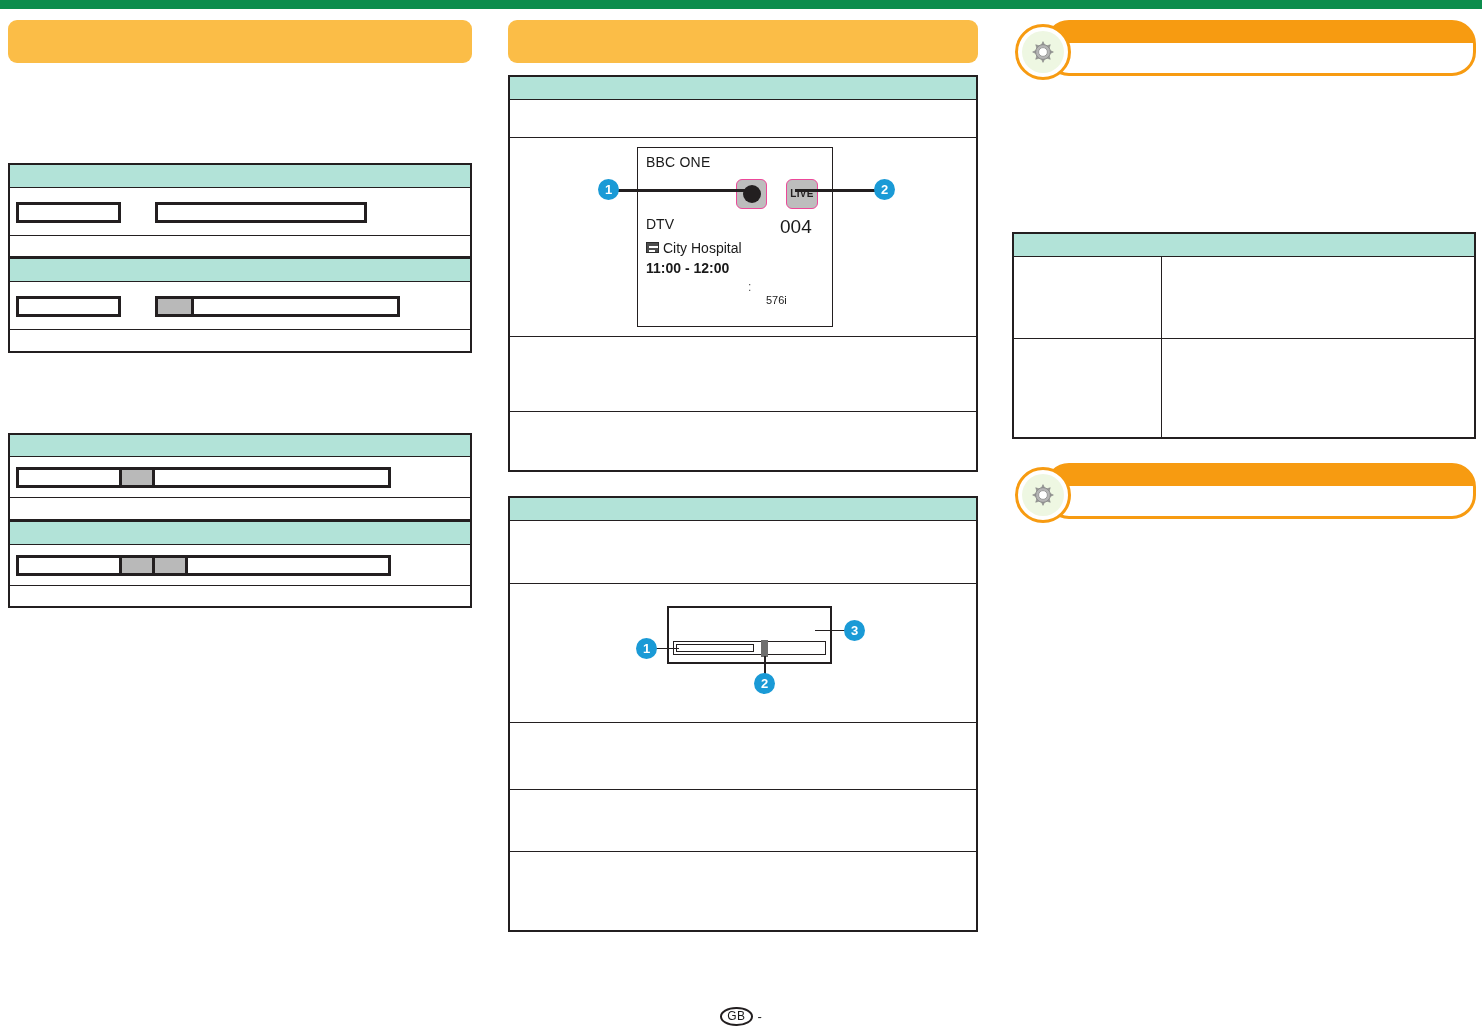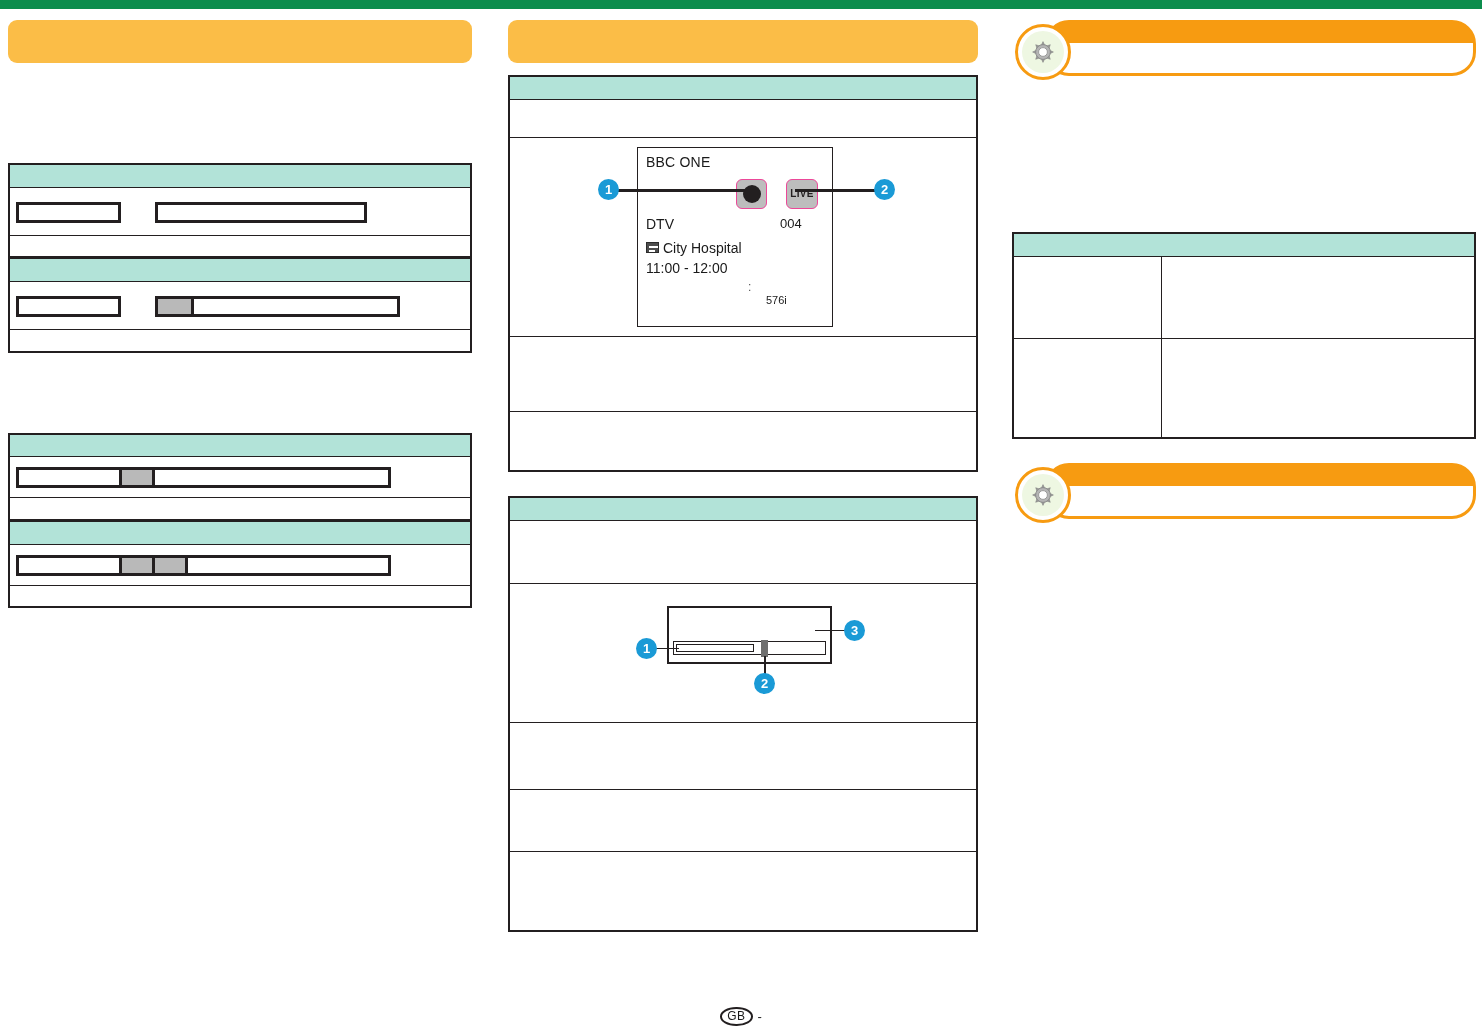--- a/index.html
+++ b/index.html
@@ -110,35 +110,35 @@
   .badge-rec .dot{
     width:18px; height:18px; border-radius:50%;
     background:#231f20;
   }
   .badge-live{
     left:148px; top:31px; width:32px; height:30px;
     font-size:10px; font-weight:bold; color:#231f20;
     letter-spacing:.3px;
   }
   .tv-src{ position:absolute; left:8px; top:68px; font-size:14px; }
-  .tv-num{ position:absolute; left:142px; top:68px; font-size:13px; }
+  .tv-num{ position:absolute; left:142px; top:68px; font-size:19px; }
   .tv-prog{
     position:absolute; left:8px; top:92px; font-size:14px;
     display:flex; align-items:center; gap:4px;
   }
   .sub-icon{
     width:13px; height:11px;
     background:
       linear-gradient(#ffffff 0 0) no-repeat 2px 7px / 6px 2px,
       linear-gradient(#ffffff 0 0) no-repeat 2px 3px / 9px 2px,
       #4d4d4d;
     border:1px solid #2b2b2b;
     display:inline-block;
   }
-  .tv-time{ position:absolute; left:8px; top:112px; font-size:14px; }
+  .tv-time{ position:absolute; left:8px; top:112px; font-size:14px;font-weight:bold; }
   .tv-colon{ position:absolute; left:110px; top:132px; font-size:12px; color:#555; }
   .tv-res{ position:absolute; left:128px; top:146px; font-size:11px; }
 
   
   .callout{
     position:absolute;
     width:21px; height:21px; border-radius:50%;
     background:#1a9ad6; color:#ffffff;
     font-size:13px; font-weight:bold;
     display:flex; align-items:center; justify-content:center;

